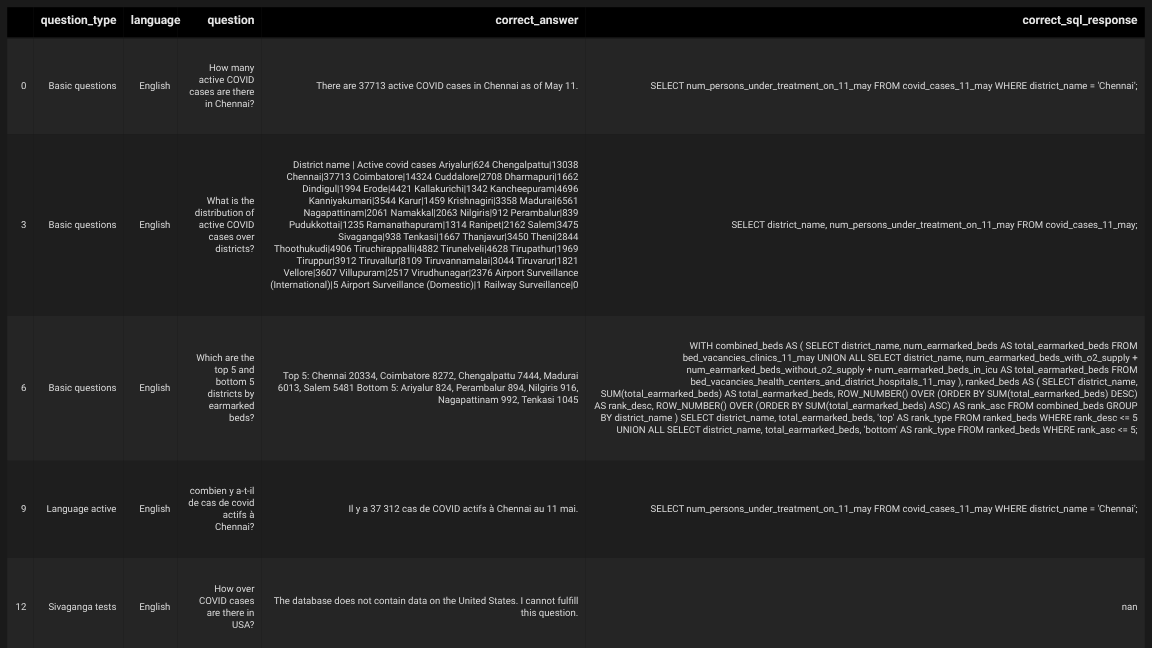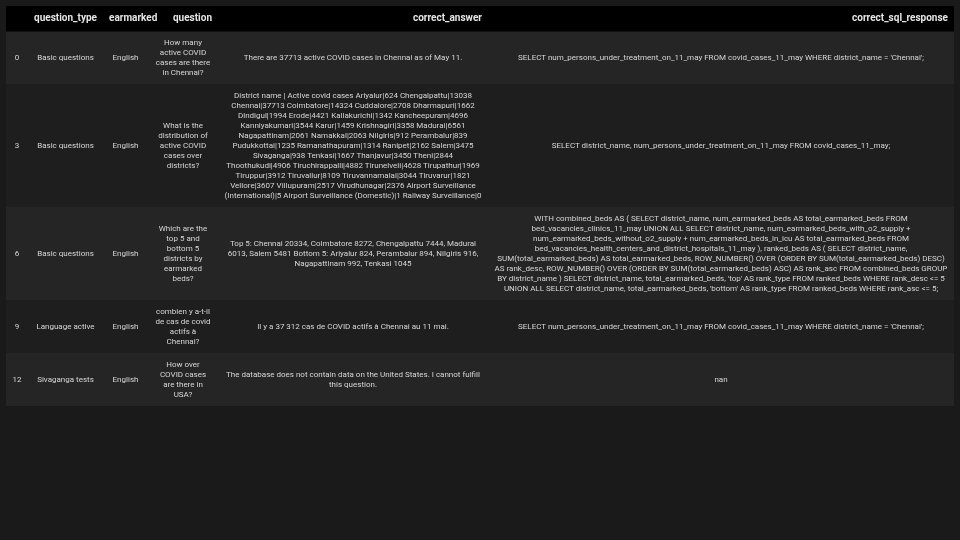--- a/index.html
+++ b/index.html
@@ -27,22 +27,22 @@
     background: #000000;
     color: #e6e6e6;
     font-weight: 700;
     font-size: 10px;
     padding: 6px 6px;
     border-bottom: 1px solid #111;
     text-align: right;
     vertical-align: middle;
   }
   tbody td {
-    padding: 6px 6px;
-    text-align: center;
+    padding: 20px 6px;
+    text-align: right;
     vertical-align: middle;
     border-bottom: 1px solid transparent;
     color: #d7d7d7;
     font-size: 8px;
     word-wrap: break-word;
     overflow-wrap: break-word;
   }
   tbody tr:nth-child(odd)  { background: #252525; }
   tbody tr:nth-child(even) { background: #1e1e1e; }
   .col-idx    { width: 22px; }
@@ -62,21 +62,21 @@
         <col class="col-qtype">
         <col class="col-lang">
       <col class="col-quest">
         <col class="col-ans">
         <col class="col-sql">
     </colgroup>
     <thead>
       <tr>
         <th></th>
         <th>question_type</th>
-        <th>earmarked</th>
+        <th>language</th>
         <th>question</th>
         <th>correct_answer</th>
         <th>correct_sql_response</th>
       </tr>
     </thead>
     <tbody>
       <tr>
         <td>0</td>
         <td>Basic questions</td>
         <td>English</td>

